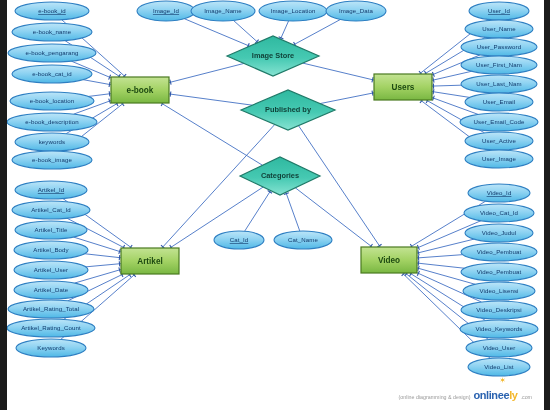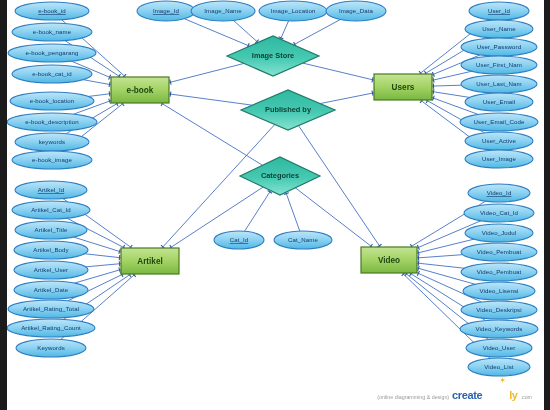--- a/index.html
+++ b/index.html
@@ -87,21 +87,20 @@
   #wm-brand {
     font-size: 11px;
     font-weight: bold;
     color: #2b63b0;
     letter-spacing: -0.4px;
     font-family: "Liberation Sans", sans-serif;
     position: relative;
   }
   #wm-brand .y {
     color: #f3b72b;
-    margin-left: 27px;
   }
   #wm-spark {
     position: absolute;
     right: 26px;
     bottom: 16px;
     color: #f3b72b;
     font-size: 8px;
   }
   #wm-dotcom {
     font-size: 5.3px;
@@ -430,17 +429,17 @@
         </g>
         <g>
           <polygon points="233,176 273,157 313,176 273,195" fill="url(#gRel)" class="diamond"></polygon>
           <text x="273" y="176.5" class="rel-label">Categories</text>
         </g>
       </g>
   </svg>
 
   <div id="watermark">
     <span id="wm-tag">(online diagramming &amp; design)</span>
-    <span id="wm-brand"><span>creat</span><span>e</span><span class="y">ly</span></span>
+    <span id="wm-brand"><span>online</span><span>e</span><span class="y">ly</span></span>
     <span id="wm-dotcom">.com</span>
     <span id="wm-spark">✶</span>
   </div>
 </div>
 
 </body></html>

